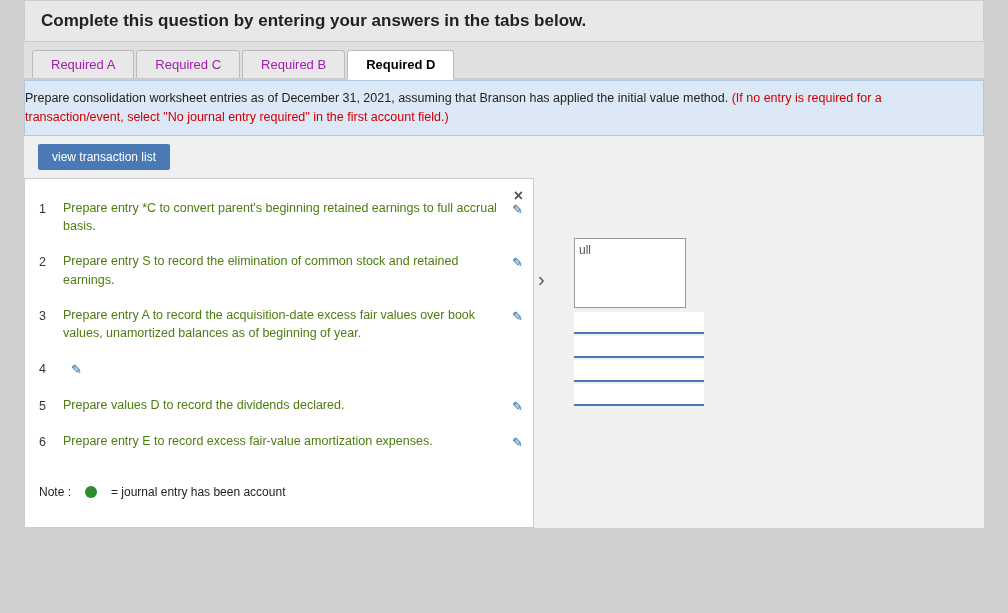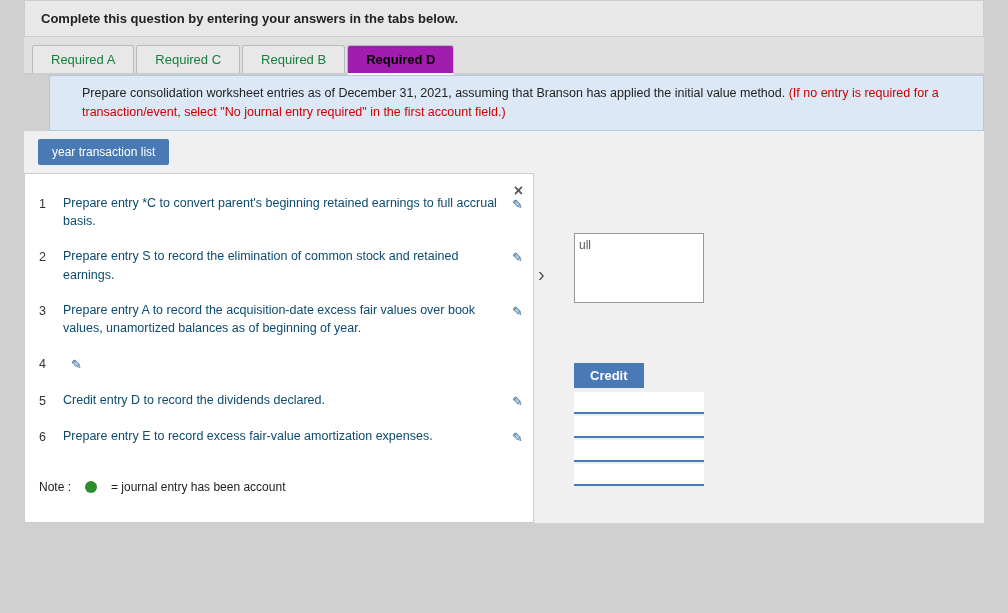--- a/index.html
+++ b/index.html
@@ -5,61 +5,60 @@
     * { box-sizing: border-box; margin: 0; padding: 0; }
     body { font-family: Arial, sans-serif; font-size: 13px; background: #d0d0d0; width: 1008px; height: 613px; overflow: hidden; }
 
     .outer-wrapper { width: 1008px; height: 613px; background: #d0d0d0; display: flex; align-items: flex-start; justify-content: center; padding: 0; }
 
     .instruction-bar {
       background: #e8e8e8;
       border: 1px solid #ccc;
       padding: 10px 16px;
       font-weight: bold;
-      font-size: 13px;
+      font-size: 17px;
       color: #222;
     }
 
     .tabs-row {
       display: flex;
       background: #e0e0e0;
       border-bottom: 2px solid #ccc;
       padding-top: 8px;
       padding-left: 8px;
       gap: 2px;
     }
 
     .tab {
       padding: 6px 18px;
       border: 1px solid #bbb;
       border-bottom: none;
       background: #e8e8e8;
       cursor: pointer;
       font-size: 13px;
-      color: #15803d;
+      color: #a21caf;
       border-radius: 3px 3px 0 0;
     }
 
     .tab.active {
-      background: #a21caf;
+      background: #ffffff;
       border-bottom: 2px solid #fff;
       font-weight: bold;
       color: #000;
       margin-bottom: -2px;
       z-index: 1;
     }
 
     .info-bar {
       background: #dce8f5;
       border: 1px solid #b0c8e0;
-      padding: 8px 32px;
+      padding: 8px 0;
       font-size: 12.5px;
       color: #222;
       line-height: 1.5;
-      margin-left: 25px;
     }
 
     .info-bar .red { color: #cc0000; }
 
     .action-row {
       padding: 8px 14px;
       background: #f0f0f0;
     }
 
     .view-btn {
@@ -116,21 +115,21 @@
     .transaction-item .num {
       min-width: 20px;
       font-weight: normal;
       color: #333;
       margin-right: 4px;
       margin-top: 1px;
     }
 
     .transaction-item .text {
       flex: 1;
-      color: #0c4a6e;
+      color: #4d7c0f;
     }
 
     .pencil-icon {
       margin-left: 8px;
       color: #1a5a8a;
       cursor: pointer;
       font-size: 13px;
       margin-top: 1px;
     }
 
@@ -170,21 +169,21 @@
     }
 
     .right-content {
       margin-left: 30px;
       margin-top: 60px;
     }
 
     .input-area {
       background: #fff;
       border: 1px solid #999;
-      width: 130px;
+      width: 112px;
       height: 70px;
       margin-top: 2px;
     }
 
     .credit-btn-area {
       margin-top: 60px;
     }
 
     .credit-btn {
       background: #4a7ab5;
@@ -248,21 +247,21 @@
       <div class="tab active">
         <span>Required D</span>
       </div>
     </div>
 
     <div class="info-bar">
       <span>Prepare consolidation worksheet entries as of December 31, 2021, assuming that Branson has applied the initial value method. </span><span class="red">(If no entry is required for a transaction/event, select "No journal entry required" in the first account field.)</span>
     </div>
 
     <div class="action-row">
-      <button class="view-btn">year transaction list</button>
+      <button class="view-btn">view transaction list</button>
     </div>
 
     <div class="content-area">
 
       <div class="transaction-panel">
         <button class="close-btn">
           <span>×</span>
         </button>
 
         <div class="transaction-list">
@@ -285,21 +284,21 @@
             <span class="pencil-icon">✎</span>
           </div>
 
           <div class="transaction-item">
             <span class="num">4</span>
             <span class="pencil-icon">✎</span>
           </div>
 
           <div class="transaction-item">
             <span class="num">5</span>
-            <span class="text">Credit entry D to record the dividends declared.</span>
+            <span class="text">Prepare values D to record the dividends declared.</span>
             <span class="pencil-icon">✎</span>
           </div>
 
           <div class="transaction-item">
             <span class="num">6</span>
             <span class="text">Prepare entry E to record excess fair-value amortization expenses.</span>
             <span class="pencil-icon">✎</span>
           </div>
 
         </div>
@@ -317,23 +316,20 @@
 
       <div class="right-panel">
         <span class="chevron-right">›</span>
 
         <div class="right-content">
 
           <div class="input-area">
             <span style="padding:4px; display:block; color:#555; font-size:12px;">ull</span>
           </div>
 
-          <div class="credit-btn-area">
-            <button class="credit-btn">Credit</button>
-          </div>
 
           <div class="input-rows">
             <div class="input-row"></div>
             <div class="input-row"></div>
             <div class="input-row"></div>
             <div class="input-row"></div>
           </div>
 
         </div>
       </div>

